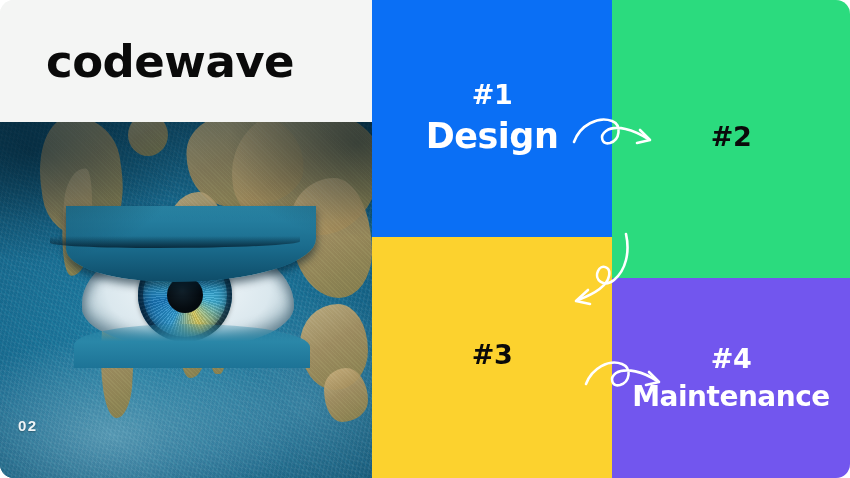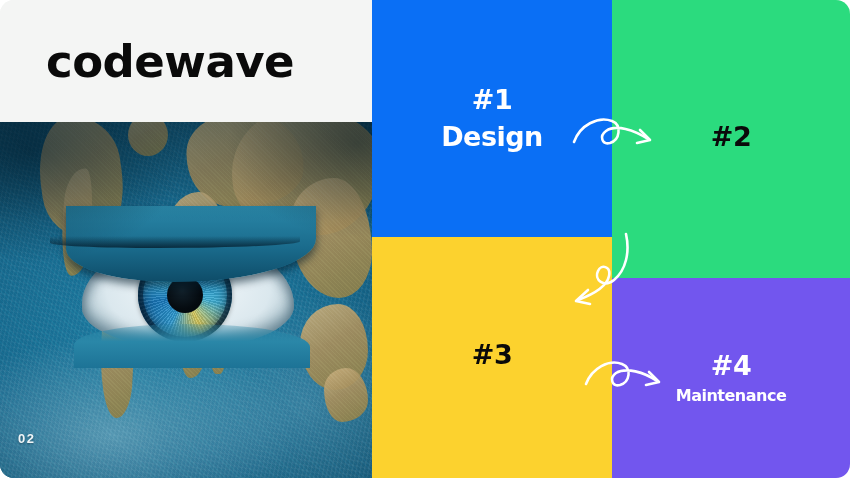--- a/index.html
+++ b/index.html
@@ -168,23 +168,23 @@
     border-radius:0 0 58% 44%;
   }
   #lid-bottom{
     position:absolute; left:-8px; top:84px; width:236px; height:44px;
     border-radius:50% 54% 0 0;
     background:linear-gradient(0deg,#1d7396 0%, #2a87a8 60%, rgba(42,135,168,.25) 100%);
   }
 
   
   #page-number{
-    position:absolute; left:18px; bottom:32px;
+    position:absolute; left:18px; bottom:44px;
     color:#ffffff;
-    font-size:13px;
+    font-size:15px;
     font-weight:700;
     letter-spacing:1.4px;
     opacity:.92;
     text-shadow:0 1px 2px rgba(0,0,0,.35);
   }
 
   
   #grid{
     position:absolute; left:372px; top:0;
     width:478px; height:478px;
@@ -197,23 +197,23 @@
     font-family:"DejaVu Sans", sans-serif;
     font-weight:700;
     line-height:1.18;
   }
   #cell-design      { left:0;     top:0;     width:240px; height:237px; background:#0a6ff5; color:#ffffff; }
   #cell-development { left:240px; top:0;     width:238px; height:278px; background:#2bdb7e; color:#0a0a0a; }
   #cell-testing     { left:0;     top:237px; width:240px; height:241px; background:#fcd22e; color:#0a0a0a; }
   #cell-maintenance { left:240px; top:278px; width:238px; height:200px; background:#7256ee; color:#ffffff; }
 
   .cell-num  { font-size:27px; margin-bottom:5px; letter-spacing:-0.5px; }
-  .cell-name { font-size:27px; letter-spacing:-0.5px; }
+  .cell-name { font-size:35px; letter-spacing:-0.5px; }
   #cell-development .cell-num, #cell-development .cell-name { font-size:27px; }
-  #cell-maintenance .cell-name { font-size:16px; }
+  #cell-maintenance .cell-name { font-size:28px; }
 
   
   .arrow{ position:absolute; pointer-events:none; }
   #arrow-1{ left:572px; top:112px; width:92px; height:48px; }
   #arrow-2{ left:566px; top:232px; width:70px; height:76px; }
   #arrow-3{ left:584px; top:356px; width:88px; height:44px; }
 </style>
 </head>
 <body>
 

